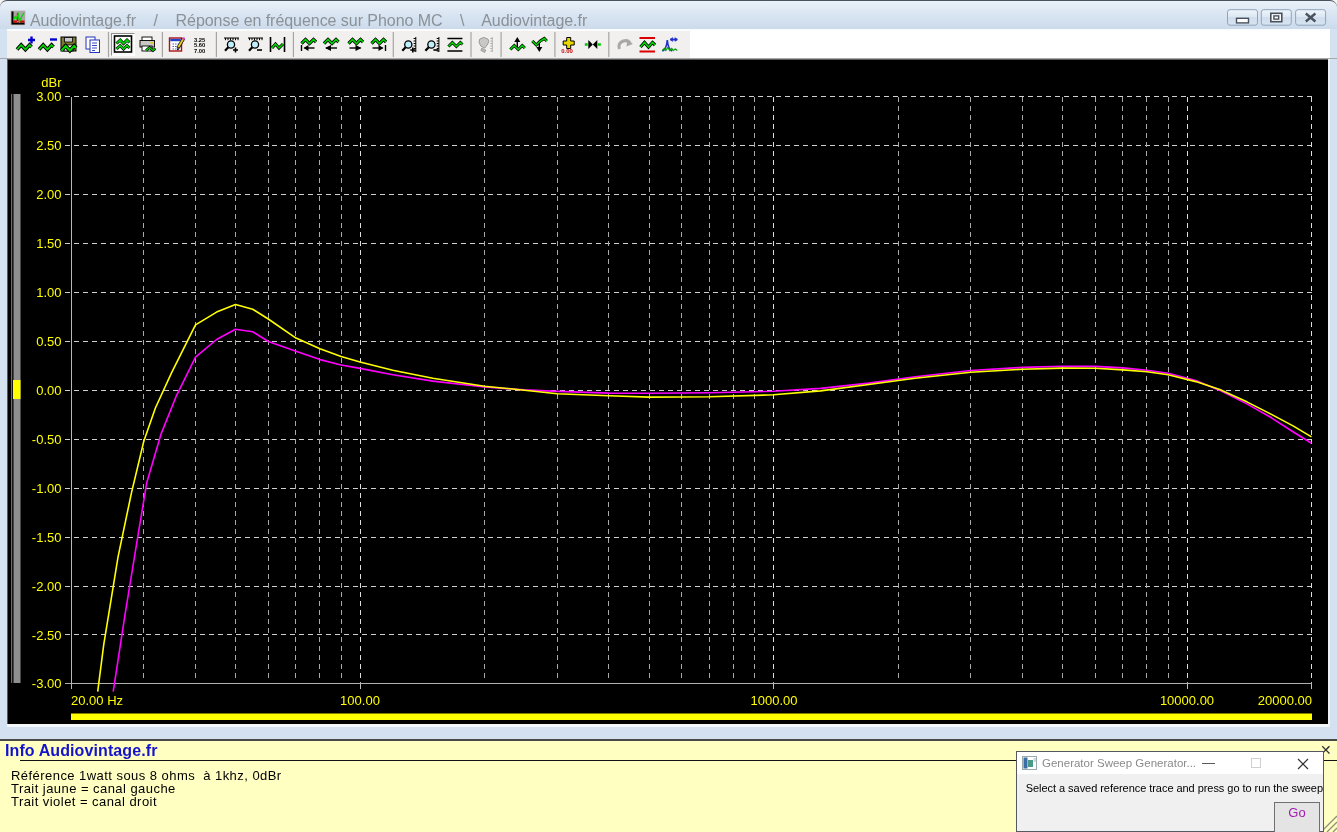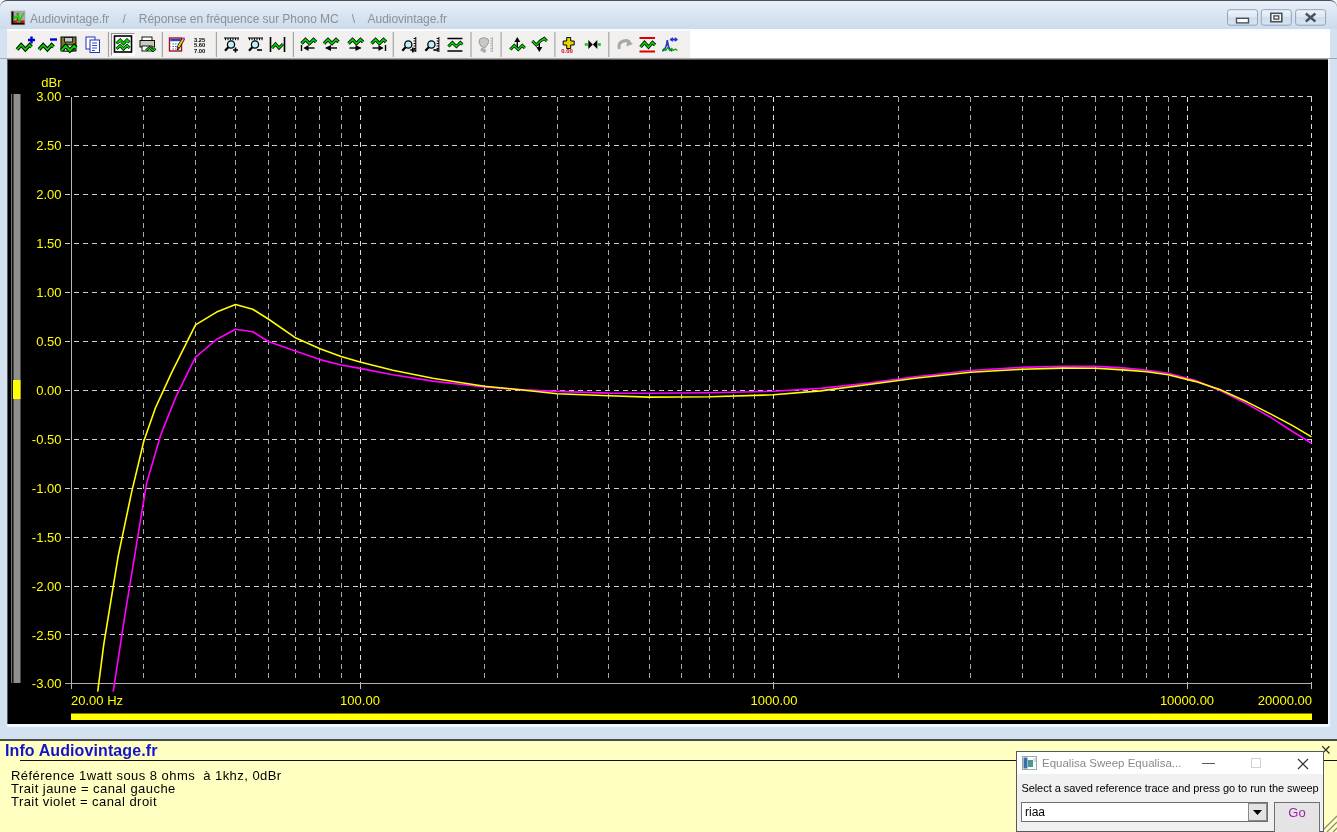--- a/index.html
+++ b/index.html
@@ -11,21 +11,21 @@
 <div class="abs" style="left:1327px;top:0;width:10px;height:10px;background:#f4f4f4"></div>
 
 <div class="abs" style="left:0;top:0;width:1337px;height:30px;background:linear-gradient(#e9f0f9,#d5e2f0 60%,#cbdaeb);border-top:1px solid #49525c;border-radius:7px 7px 0 0"></div>
 <svg width="16" height="16" viewBox="0 0 16 16" style="position:absolute;left:10px;top:10px">
 <rect x="0" y="0" width="16" height="16" fill="#a8a8a8" stroke="#e6e6e6" stroke-width="1.4"></rect>
 <path d="M2.5,1.5 V13.5 M1.5,13.5 H14.5" stroke="#000" stroke-width="2"></path>
 <path d="M3.5,11.5 h3.5 M8.5,11.5 h6" stroke="#e00000" stroke-width="2"></path>
 <path d="M7.6,3 V11" stroke="#e00000" stroke-width="1.6"></path>
 <path d="M3.5,10 l1.8,-3.5 l1.4,2 l1.4,-4.5 l1.6,7.5 l2,-5 l2.3,-3.5" fill="none" stroke="#00d800" stroke-width="1.3"></path>
 </svg>
-<div class="abs" style="left:30px;top:12px;font-size:12px;letter-spacing:-0.05px;color:#8b9197;white-space:pre">Audiovintage.fr&nbsp;&nbsp;&nbsp; /&nbsp;&nbsp;&nbsp; Réponse en fréquence sur Phono MC&nbsp;&nbsp;&nbsp; \&nbsp;&nbsp;&nbsp; Audiovintage.fr</div>
+<div class="abs" style="left:30px;top:12px;font-size:16px;letter-spacing:-0.05px;color:#8b9197;white-space:pre">Audiovintage.fr&nbsp;&nbsp;&nbsp; /&nbsp;&nbsp;&nbsp; Réponse en fréquence sur Phono MC&nbsp;&nbsp;&nbsp; \&nbsp;&nbsp;&nbsp; Audiovintage.fr</div>
 <svg class="abs" style="left:0;top:0" width="1337" height="30">
 <defs>
 <linearGradient id="btn" x1="0" y1="0" x2="0" y2="1">
 <stop offset="0" stop-color="#eff5fb"></stop>
         <stop offset="0.45" stop-color="#dde8f3"></stop>
 <stop offset="0.5" stop-color="#cfdded"></stop>
         <stop offset="1" stop-color="#d8e4f1"></stop>
 </linearGradient>
 </defs>
 <g>
@@ -309,28 +309,20 @@
 
 
 <div class="abs" style="left:1016px;top:751px;width:308px;height:81px;background:#f0f0f0;border:1px solid #555a60">
   <div class="abs" style="left:0;top:0;width:306px;height:22px;background:#ffffff"></div>
   <svg class="abs" style="left:5px;top:4px" width="15" height="14" viewBox="0 0 15 14">
     <rect x="0.5" y="0.5" width="14" height="13" fill="#fff" stroke="#9aa"></rect>
     <rect x="1.5" y="1.5" width="4" height="11" fill="#3a6ea5"></rect>
     <rect x="6" y="4" width="5" height="7" fill="#4a9a8a"></rect>
     <rect x="11.5" y="2" width="2.5" height="4" fill="#cfd8e0"></rect>
   </svg>
-  <div class="abs" style="left:25px;top:5px;font-size:11.5px;color:#8a8a8a">Equalisa Sweep Equalisa...</div>
+  <div class="abs" style="left:25px;top:5px;font-size:11.5px;color:#8a8a8a">Generator Sweep Generator...</div>
   <div class="abs" style="left:185px;top:3px;font-size:13px;color:#444">—</div>
   <div class="abs" style="left:234px;top:6px;width:10px;height:10px;border:1px solid #d0d0d0"></div>
   <svg class="abs" style="left:280px;top:6px" width="12" height="12">
         <path d="M1,1 L11,11 M11,1 L1,11" stroke="#333" stroke-width="1.2"></path>
       </svg>
-  <div class="abs" style="left:0;top:30px;width:306px;text-align:center;font-size:11px;color:#000;letter-spacing:-0.05px;white-space:nowrap">Select a saved reference trace and press go to run the sweep</div>
-  <div class="abs" style="left:4px;top:50px;width:247px;height:20px;background:#fff;border:1px solid #707070">
-     <div class="abs" style="left:3px;top:2px;font-size:12px;color:#000">riaa</div>
-     <div class="abs" style="left:226px;top:0px;width:19px;height:18px;background:#e3e3e3;border:1px solid #8a8a8a">
-        <svg width="17" height="16">
-            <path d="M4,6 L8.5,11 L13,6 z" fill="#000"></path>
-          </svg>
-     </div>
-  </div>
+  <div class="abs" style="left:0;top:30px;width:306px;text-align:right;font-size:11px;color:#000;letter-spacing:-0.05px;white-space:nowrap">Select a saved reference trace and press go to run the sweep</div>
   <div class="abs" style="left:257px;top:50px;width:46px;height:36px;background:#e4e4e4;border:1px solid #707070;text-align:center;font-size:13px;color:#a21caf;padding-top:2px">Go</div>
 </div>
 </line></body></html>

